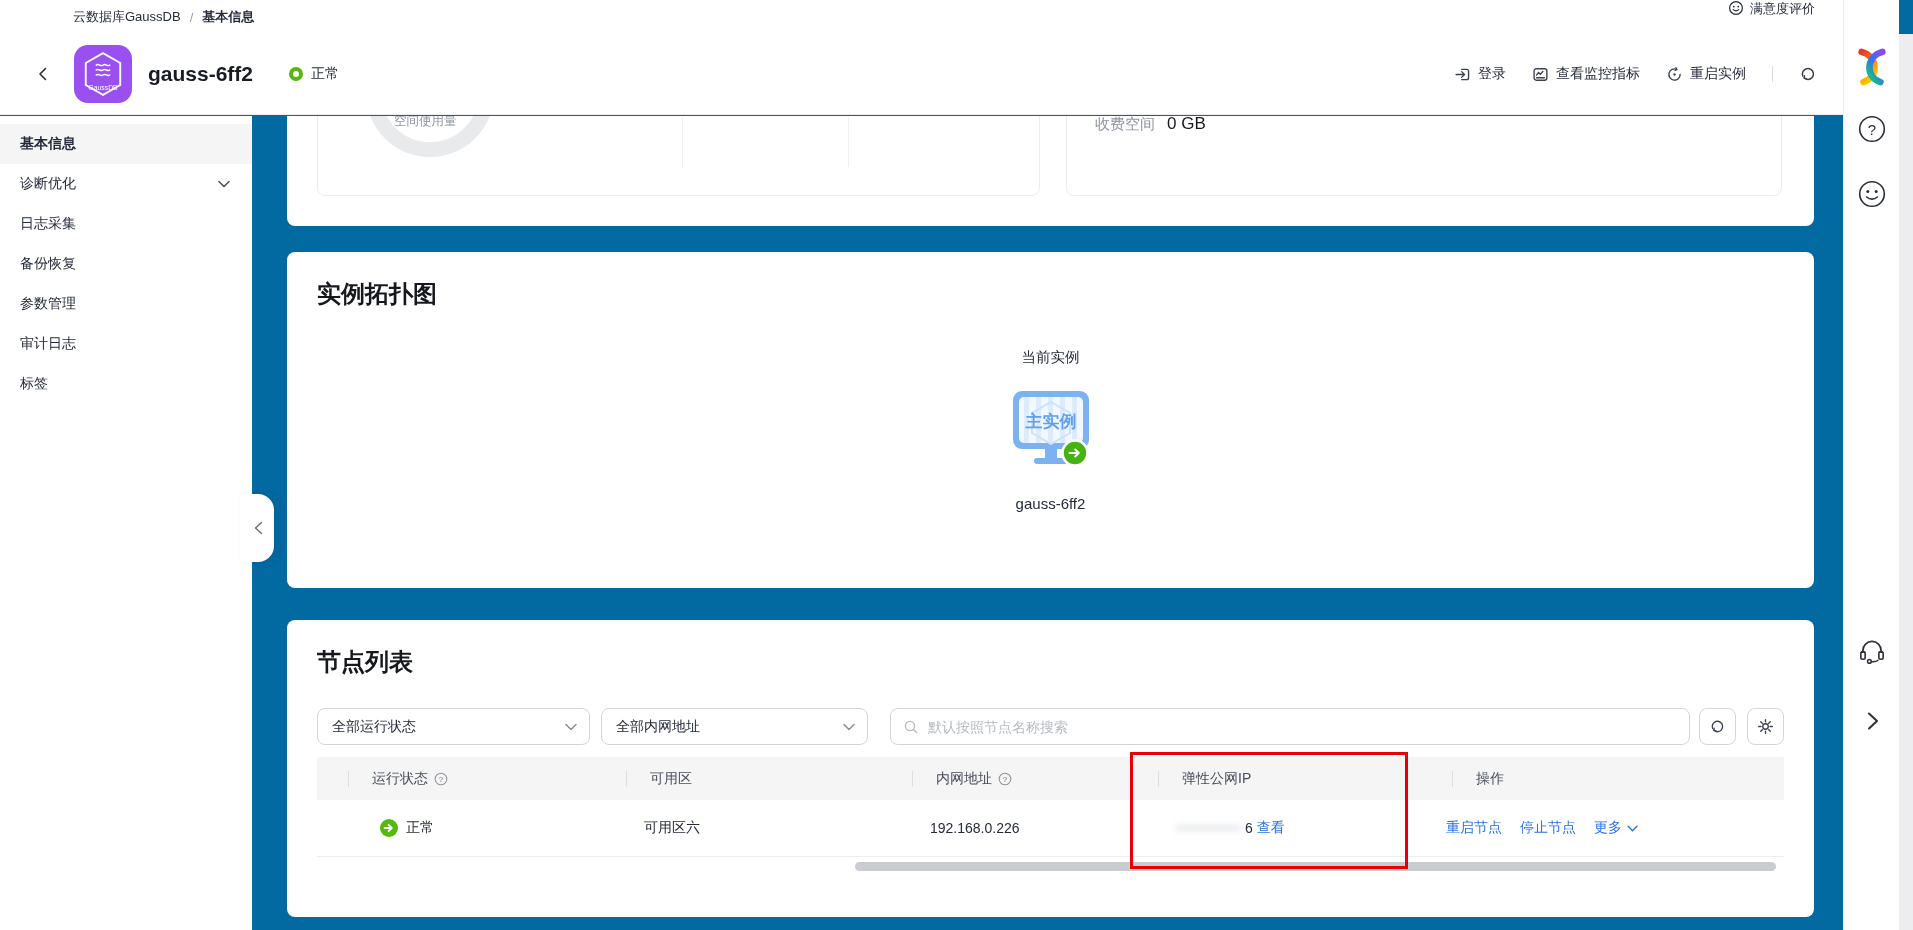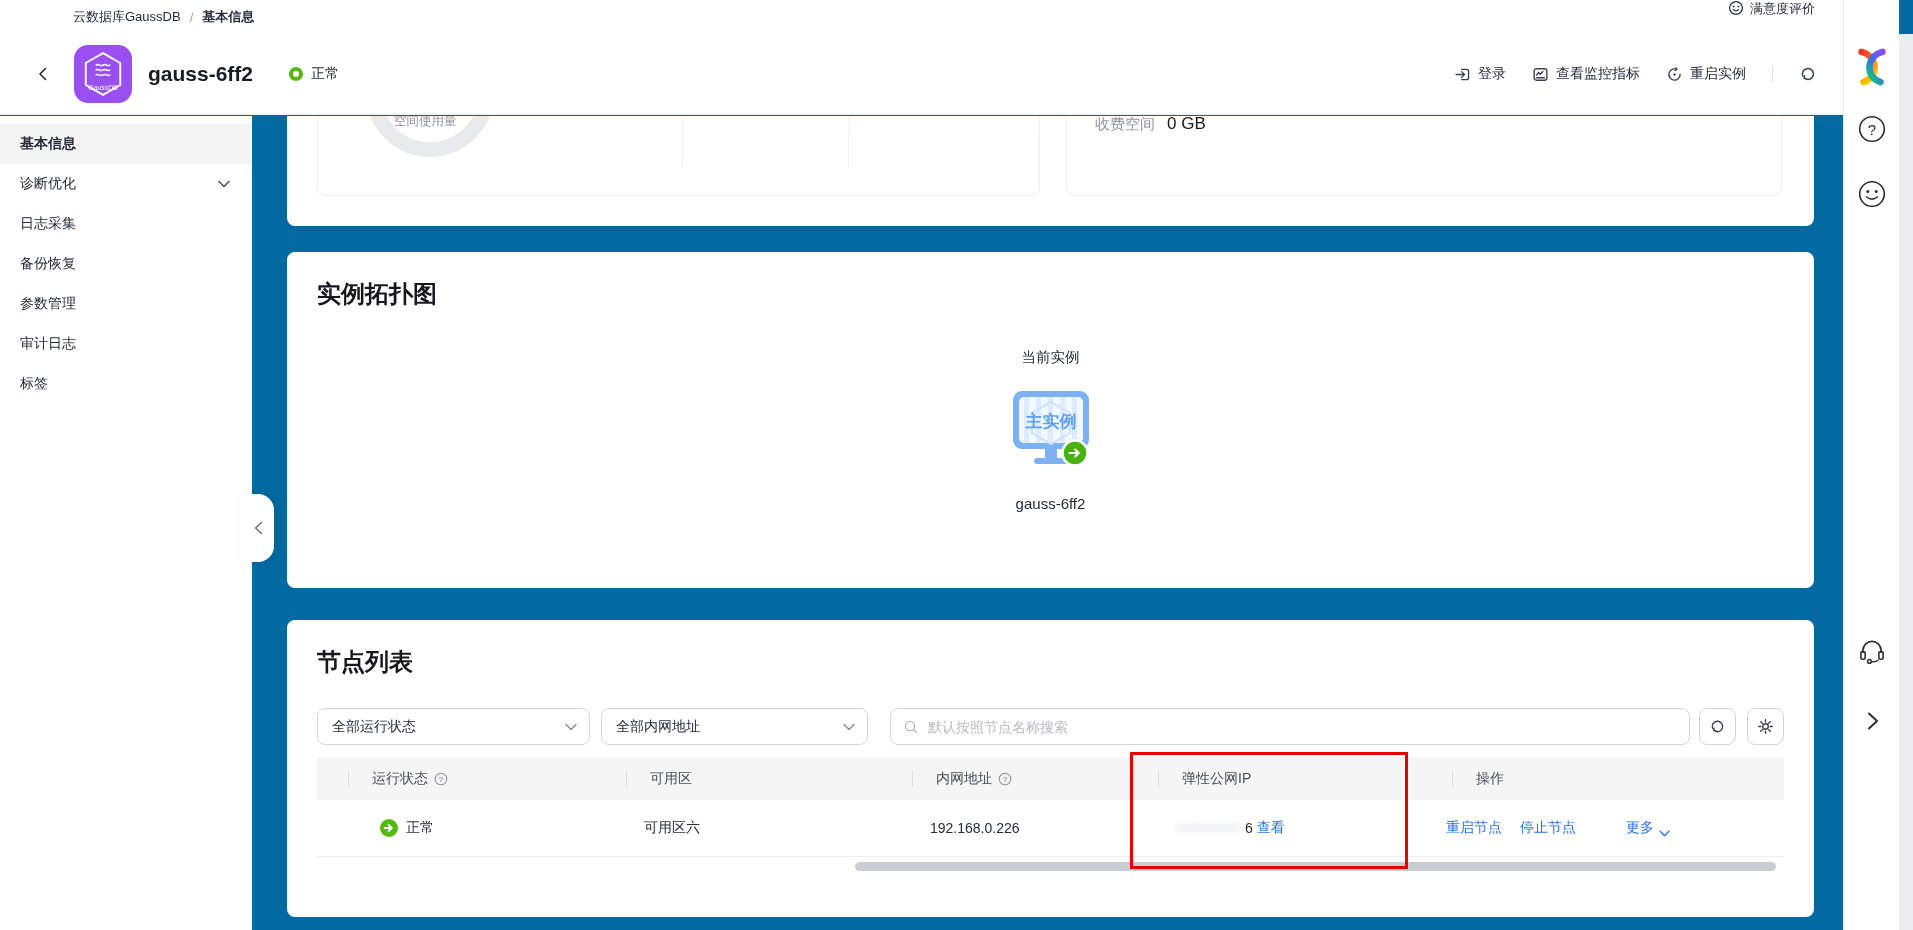--- a/index.html
+++ b/index.html
@@ -70,21 +70,21 @@
   .thead{ height:43px; background:#f5f5f6; display:flex; align-items:center; font-size:14px; color:#474d59; }
   .trow{ height:57px; background:#fff; display:flex; align-items:center; font-size:14px; border-bottom:1px solid #ededf0; }
   .c0{ width:31px; } .c1{ width:278px; } .c2{ width:286px; } .c3{ width:246px; } .c4{ width:270px; } .c5{ width:356px;padding-left:24px; }
   .hcell{ display:flex; align-items:center; gap:6px; }
   .tick{ width:1px; height:16px; background:#dcdee2; margin-right:17px; }
   .rcell{ display:flex; align-items:center; padding-left:18px; gap:8px; }
   .trow .c1{ padding-left:32px; }
   .blue{ color:#2673e5; cursor:pointer; }
   .eip-blur{ color:#b9bec6; filter:blur(3.5px); letter-spacing:1px; }
   .ops{ gap:18px; }
-  .more{ display:flex; align-items:flex-end; gap:5px;margin-left:32px; }
+  .more{ display:flex; align-items:center; gap:5px; }
   .hscroll{ position:absolute; left:568px; top:242px; width:921px; height:9px; border-radius:5px; background:#c9ccd0; cursor:pointer; }
 
   .redbox{ position:absolute; left:1130px; top:752px; width:278px; height:117px; border:3px solid #e60000; z-index:50; pointer-events:none; }
 
   
   .rtoolbar{ position:absolute; left:1843px; top:0; width:56px; height:930px; background:#fff; border-left:1px solid #ededf0; }
   .rt{ position:absolute; left:50%; transform:translateX(-50%); cursor:pointer; display:flex; }
   .rt-logo{ top:46px; } .rt-help{ top:114px; } .rt-smile{ top:179px; } .rt-headset{ top:637px; } .rt-chev{ top:710px; }
   .rstrip{ position:absolute; left:1899px; top:34px; width:14px; height:896px; background:#ededef; }
 </style>

